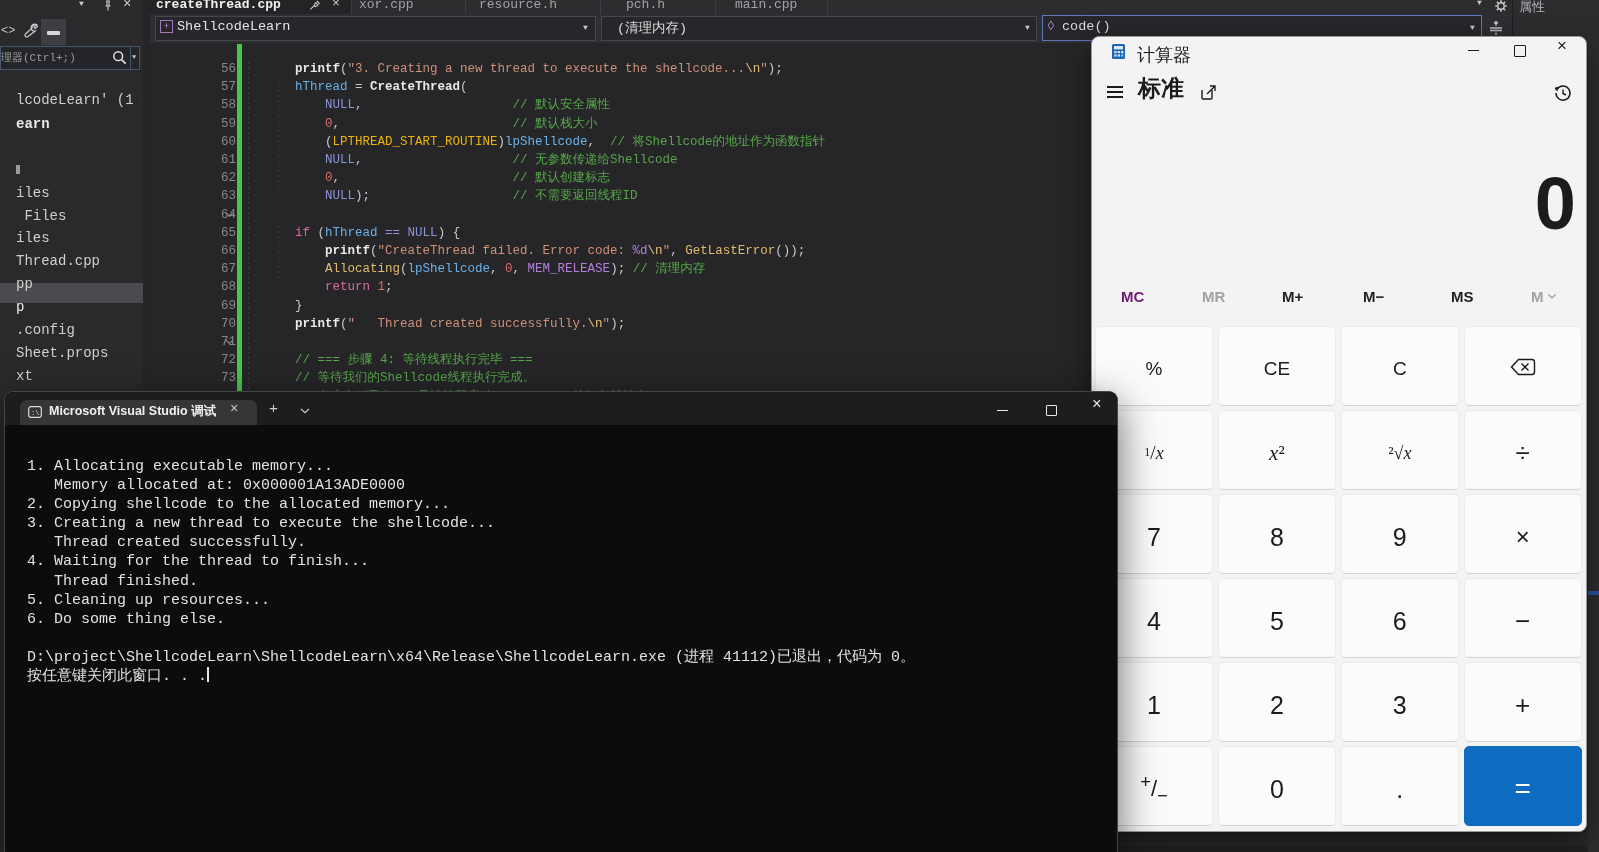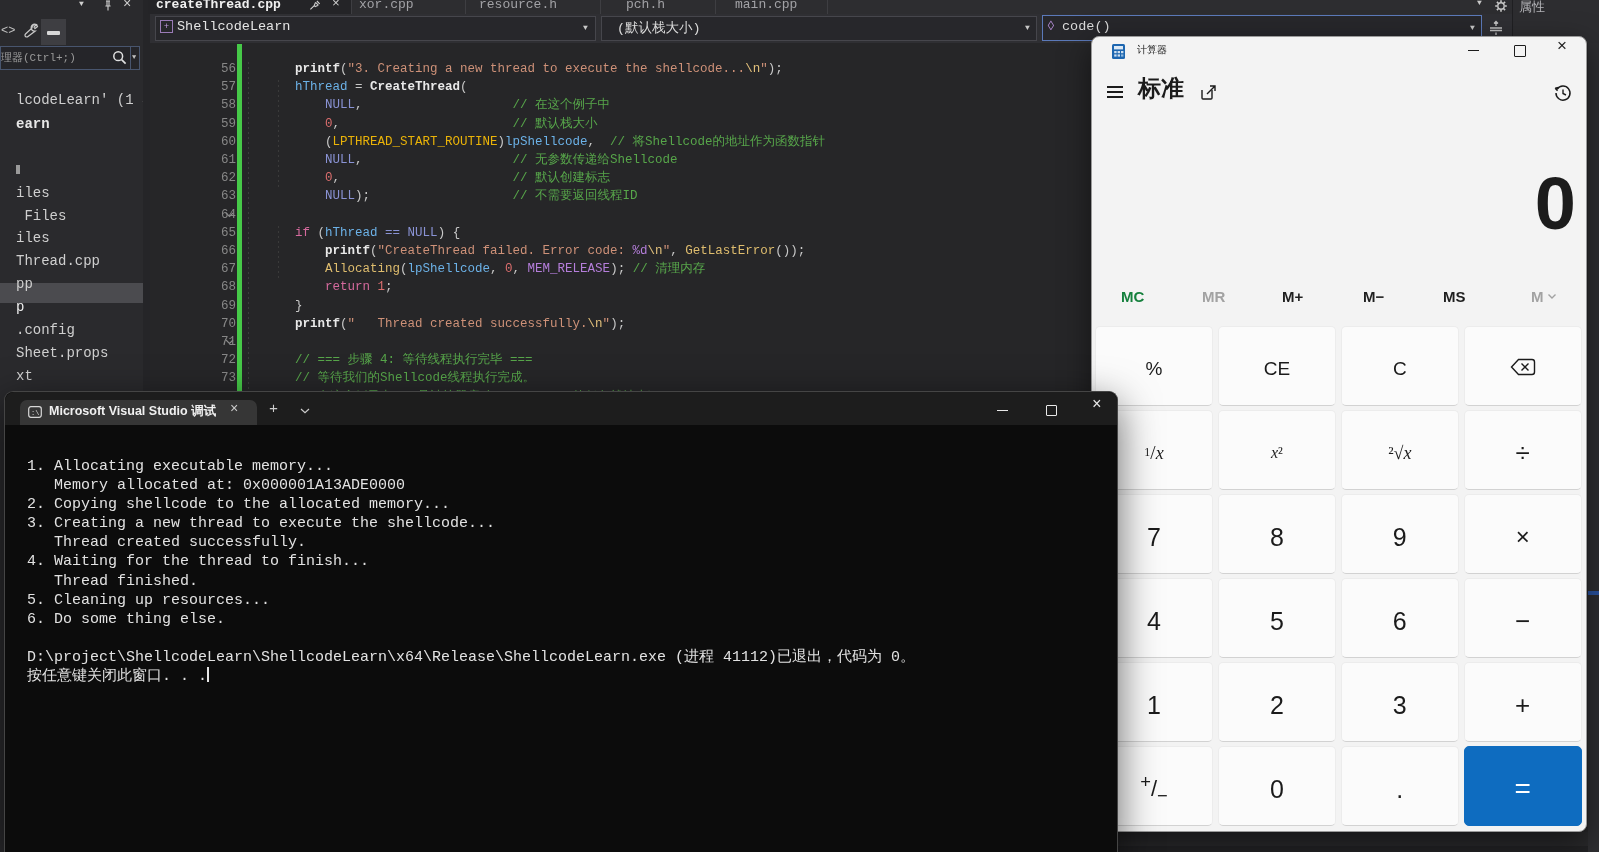--- a/index.html
+++ b/index.html
@@ -91,21 +91,21 @@
   </svg>
 <div class="abs" style="left:1512px;top:0;width:1px;height:43px;background:#1f1f22;"></div>
 <div class="abs" style="left:1519px;top:-2px;font-size:13px;color:#b4b4b8;">属性</div>
 
 <div class="abs" style="left:150px;top:14px;width:1362px;height:29px;background:#2f2f33;"></div>
 <div class="abs" style="left:155px;top:16px;width:441px;height:25px;background:#27272b;border:1px solid #46464c;box-sizing:border-box;"></div>
 <div class="abs" style="left:160px;top:20px;width:13px;height:13px;border:1px solid #9b7bb8;box-sizing:border-box;font-size:9px;color:#c39ae0;text-align:center;line-height:13px;">+</div>
 <div class="abs" style="left:177px;top:19px;font-size:13.5px;color:#e4e4e4;">ShellcodeLearn</div>
 <div class="abs" style="left:583px;top:23px;font-size:8px;color:#c8c8c8;">▼</div>
 <div class="abs" style="left:601px;top:16px;width:436px;height:25px;background:#27272b;border:1px solid #46464c;box-sizing:border-box;"></div>
-<div class="abs" style="left:617px;top:19px;font-size:13.5px;color:#dadada;">(默认栈大小)</div>
+<div class="abs" style="left:617px;top:19px;font-size:13.5px;color:#dadada;">(清理内存)</div>
 <div class="abs" style="left:1025px;top:23px;font-size:8px;color:#c8c8c8;">▼</div>
 <div class="abs" style="left:1042px;top:15px;width:440px;height:26px;background:#27272b;border:1px solid #5b79b9;box-sizing:border-box;"></div>
 <div class="abs" style="left:1047px;top:19px;font-size:13px;color:#b08ad0;">◊</div>
 <div class="abs" style="left:1062px;top:19px;font-size:13.5px;color:#dadada;">code()</div>
 <div class="abs" style="left:1470px;top:23px;font-size:8px;color:#c8c8c8;">▼</div>
 <svg class="abs" style="left:1488px;top:20px;" width="16" height="16" viewBox="0 0 16 16">
     <g stroke="#c0c0c0" stroke-width="1.3" fill="none">
       <path d="M2 8 L14 8 M2 10.5 L14 10.5"></path>
       <path d="M8 1.5 L8 6 M6 3.5 L8 1.5 L10 3.5"></path>
       <path d="M8 12.5 L8 15"></path>
@@ -140,21 +140,21 @@
   </svg>
 
 <div class="abs" style="left:248px;top:62px;width:1px;height:329px;background:repeating-linear-gradient(to bottom,#3d3d3d 0 2px,transparent 2px 5px);"></div>
 <div class="abs" style="left:278px;top:80px;width:1px;height:110px;background:repeating-linear-gradient(to bottom,#3a3a3a 0 2px,transparent 2px 5px);"></div>
 <div class="abs" style="left:278px;top:226px;width:1px;height:55px;background:repeating-linear-gradient(to bottom,#3a3a3a 0 2px,transparent 2px 5px);"></div>
 
 <div class="abs" style="left:237px;top:44px;width:5px;height:347px;background:#46c948;"></div>
 
 <pre id="code" class="abs" style="left:249px;top:44px;font-size:12.5px;line-height:18.2px;color:#c8c8c8;">    <span class="fn">printf</span>(<span class="str">"3. Creating a new thread to execute the shellcode...</span><span class="esc">\n</span><span class="str">"</span>);
     <span class="var">hThread</span> = <span class="fn">CreateThread</span>(
-        <span class="nul">NULL</span>,                    <span class="com">// 在这个例子中</span>
+        <span class="nul">NULL</span>,                    <span class="com">// 默认安全属性</span>
         <span class="num">0</span>,                       <span class="com">// 默认栈大小</span>
         (<span class="ty">LPTHREAD_START_ROUTINE</span>)<span class="var">lpShellcode</span>,  <span class="com">// 将Shellcode的地址作为函数指针</span>
         <span class="nul">NULL</span>,                    <span class="com">// 无参数传递给Shellcode</span>
         <span class="num">0</span>,                       <span class="com">// 默认创建标志</span>
         <span class="nul">NULL</span>);                   <span class="com">// 不需要返回线程ID</span>
 
     <span class="kw">if</span> (<span class="var">hThread</span> <span class="nul">==</span> <span class="nul">NULL</span>) {
         <span class="fn">printf</span>(<span class="str">"CreateThread failed. Error code: </span><span class="mac">%d</span><span class="esc">\n</span><span class="str">"</span>, <span class="fy">GetLastError</span>());
         <span class="fy">Allocating</span>(<span class="var">lpShellcode</span>, <span class="num">0</span>, <span class="mac">MEM_RELEASE</span>); <span class="com">// 清理内存</span>
         <span class="kw">return</span> <span class="num">1</span>;
@@ -175,21 +175,21 @@
   <svg class="abs" style="left:19px;top:7px;" width="15" height="15" viewBox="0 0 15 15">
     <rect x="1" y="0" width="13" height="15" rx="1.5" fill="#1d66b0"></rect>
     <rect x="3" y="2" width="9" height="3.4" fill="#dce9f5"></rect>
     <rect x="3.2" y="7" width="2.4" height="2.2" fill="#cfe0f0"></rect>
       <rect x="6.6" y="7" width="2.4" height="2.2" fill="#cfe0f0"></rect>
       <rect x="10" y="7" width="2.4" height="2.2" fill="#cfe0f0"></rect>
     <rect x="3.2" y="10.4" width="2.4" height="2.2" fill="#cfe0f0"></rect>
       <rect x="6.6" y="10.4" width="2.4" height="2.2" fill="#cfe0f0"></rect>
       <rect x="10" y="10.4" width="2.4" height="2.2" fill="#8fb8dd"></rect>
   </svg>
-  <div class="abs" style="left:45px;top:6px;font-size:10px;color:#1b1b1b;font-family:'Liberation Sans',sans-serif;">计算器</div>
+  <div class="abs" style="left:45px;top:6px;font-size:18px;color:#1b1b1b;font-family:'Liberation Sans',sans-serif;">计算器</div>
   <div class="abs" style="left:376px;top:13px;width:11px;height:1.4px;background:#1c1c1c;"></div>
   <div class="abs" style="left:422px;top:8px;width:10px;height:10px;border:1.2px solid #1c1c1c;border-radius:1px;"></div>
   <div class="abs" style="left:465px;top:-1px;font-size:17px;color:#1c1c1c;font-family:'Liberation Sans',sans-serif;">×</div>
 
   <div class="abs" style="left:15px;top:49px;width:16px;height:2px;background:#1b1b1b;"></div>
   <div class="abs" style="left:15px;top:54px;width:16px;height:2px;background:#1b1b1b;"></div>
   <div class="abs" style="left:15px;top:59px;width:16px;height:2px;background:#1b1b1b;"></div>
   <div class="abs" style="left:46px;top:36px;font-size:23px;font-weight:bold;color:#1b1b1b;font-family:'Liberation Sans',sans-serif;">标准</div>
   <svg class="abs" style="left:108px;top:47px;" width="17" height="17" viewBox="0 0 17 17">
     <path d="M2 6 L2 14 Q2 15 3 15 L11 15 Q12 15 12 14 L12 6" fill="none" stroke="#1b1b1b" stroke-width="1.4"></path>
@@ -197,25 +197,25 @@
   </svg>
   <svg class="abs" style="left:462px;top:47px;" width="18" height="18" viewBox="0 0 18 18">
     <path d="M3.2 5.2 A7 7 0 1 1 2 9" fill="none" stroke="#1b1b1b" stroke-width="1.5"></path>
     <path d="M1.2 4.2 L3.6 6.6 M1.2 4.2 L4.6 3.4" fill="none" stroke="#1b1b1b" stroke-width="1.5"></path>
     <path d="M9 5.5 L9 9.5 L12 11" fill="none" stroke="#1b1b1b" stroke-width="1.4"></path>
   </svg>
 
   <div class="abs" style="left:0;top:136px;width:484px;height:62px;text-align:right;font-size:74px;line-height:62px;font-weight:bold;color:#1c1c1c;font-family:'Liberation Sans',sans-serif;">0</div>
 
   <div class="abs" style="left:0px;top:251px;width:497px;font-size:15px;font-weight:bold;font-family:'Liberation Sans',sans-serif;color:#1f1f1f;">
-    <span style="position:absolute;left:29px;color:#15803d;text-align:right;">MC</span>
+    <span style="position:absolute;left:29px;color:#701a75;text-align:right;">MC</span>
     <span style="position:absolute;left:110px;color:#a2a2a2;">MR</span>
     <span style="position:absolute;left:190px;">M+</span>
     <span style="position:absolute;left:271px;">M−</span>
-    <span style="position:absolute;left:351px;">MS</span>
+    <span style="position:absolute;left:359px;">MS</span>
     <span style="position:absolute;left:439px;color:#a2a2a2;">M</span>
       <svg style="position:absolute;left:455px;top:5px;" width="10" height="7" viewBox="0 0 10 7">
         <path d="M1.5 1.5 L5 5 L8.5 1.5" fill="none" stroke="#a2a2a2" stroke-width="1.4"></path>
       </svg>
   </div>
 </div>
 
 <div id="btns">
     <div style="position:absolute;left:1095px;top:326px;width:118px;height:80px;background:#fbfbfb;border-radius:5px;border:1px solid #ececec;border-bottom:1px solid #d2d2d2;box-sizing:border-box;display:flex;align-items:center;justify-content:center;font-family:'Liberation Sans',sans-serif;font-size:19px;font-weight:normal;color:#1b1b1b;">
       <span style="position:relative;top:3px;">%</span>
@@ -228,21 +228,21 @@
     </div>
     <div style="position:absolute;left:1463.7px;top:326px;width:118px;height:80px;background:#fbfbfb;border-radius:5px;border:1px solid #ececec;border-bottom:1px solid #d2d2d2;box-sizing:border-box;display:flex;align-items:center;justify-content:center;font-family:'Liberation Sans',sans-serif;font-size:20px;font-weight:normal;color:#1b1b1b;">
       <span style="position:relative;top:3px;"><svg width="26" height="18" viewBox="0 0 26 18">
           <path d="M8.5 1.5 L22 1.5 Q24.5 1.5 24.5 4 L24.5 14 Q24.5 16.5 22 16.5 L8.5 16.5 L1.5 9 Z" fill="none" stroke="#1b1b1b" stroke-width="1.4"></path>
           <path d="M11.5 5.5 L18.5 12.5 M18.5 5.5 L11.5 12.5" stroke="#1b1b1b" stroke-width="1.4"></path>
         </svg></span>
     </div>
     <div style="position:absolute;left:1095px;top:410px;width:118px;height:80px;background:#fbfbfb;border-radius:5px;border:1px solid #ececec;border-bottom:1px solid #d2d2d2;box-sizing:border-box;display:flex;align-items:center;justify-content:center;font-family:'Liberation Serif',serif;font-size:18px;font-weight:normal;color:#1b1b1b;">
       <span style="position:relative;top:3px;"><span style="font-size:12px;vertical-align:3.5px;">1</span><span style="font-size:19px;">/</span><i>x</i></span>
     </div>
-    <div style="position:absolute;left:1217.9px;top:410px;width:118px;height:80px;background:#fbfbfb;border-radius:5px;border:1px solid #ececec;border-bottom:1px solid #d2d2d2;box-sizing:border-box;display:flex;align-items:center;justify-content:center;font-family:'Liberation Serif',serif;font-size:16px;font-weight:normal;color:#1b1b1b;">
+    <div style="position:absolute;left:1217.9px;top:410px;width:118px;height:80px;background:#fbfbfb;border-radius:5px;border:1px solid #ececec;border-bottom:1px solid #d2d2d2;box-sizing:border-box;display:flex;align-items:center;justify-content:center;font-family:'Liberation Serif',serif;font-size:21px;font-weight:normal;color:#1b1b1b;">
       <span style="position:relative;top:3px;"><i>x</i>²</span>
     </div>
     <div style="position:absolute;left:1340.8px;top:410px;width:118px;height:80px;background:#fbfbfb;border-radius:5px;border:1px solid #ececec;border-bottom:1px solid #d2d2d2;box-sizing:border-box;display:flex;align-items:center;justify-content:center;font-family:'Liberation Serif',serif;font-size:18px;font-weight:normal;color:#1b1b1b;">
       <span style="position:relative;top:3px;text-align:right;">²√<i>x</i></span>
     </div>
     <div style="position:absolute;left:1463.7px;top:410px;width:118px;height:80px;background:#fbfbfb;border-radius:5px;border:1px solid #ececec;border-bottom:1px solid #d2d2d2;box-sizing:border-box;display:flex;align-items:center;justify-content:center;font-family:'Liberation Sans',sans-serif;font-size:26px;font-weight:normal;color:#1b1b1b;">
       <span style="position:relative;top:3px;">÷</span>
     </div>
     <div style="position:absolute;left:1095px;top:494px;width:118px;height:80px;background:#fbfbfb;border-radius:5px;border:1px solid #ececec;border-bottom:1px solid #d2d2d2;box-sizing:border-box;display:flex;align-items:center;justify-content:center;font-family:'Liberation Sans',sans-serif;font-size:25px;font-weight:normal;color:#1b1b1b;">
       <span style="position:relative;top:3px;">7</span>

